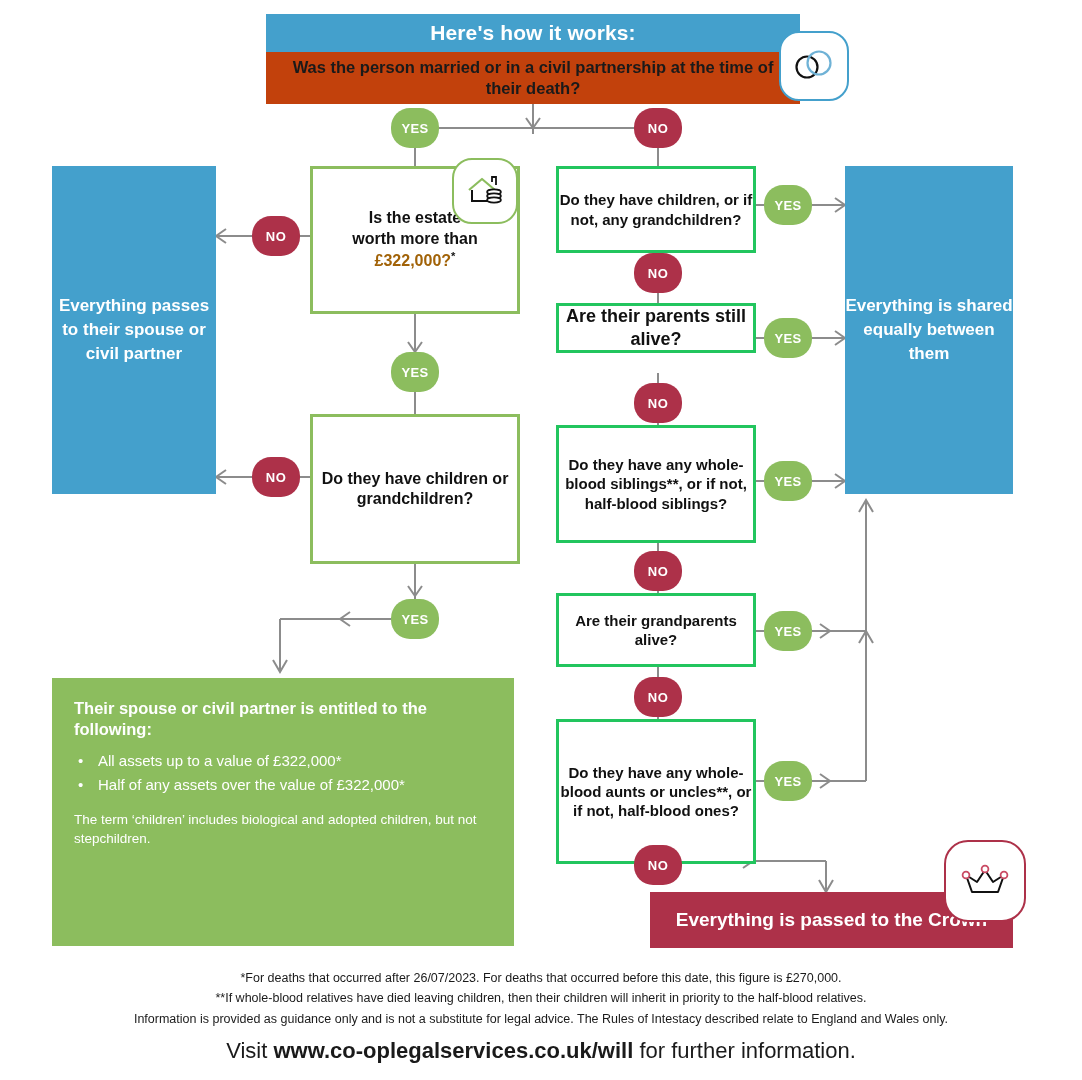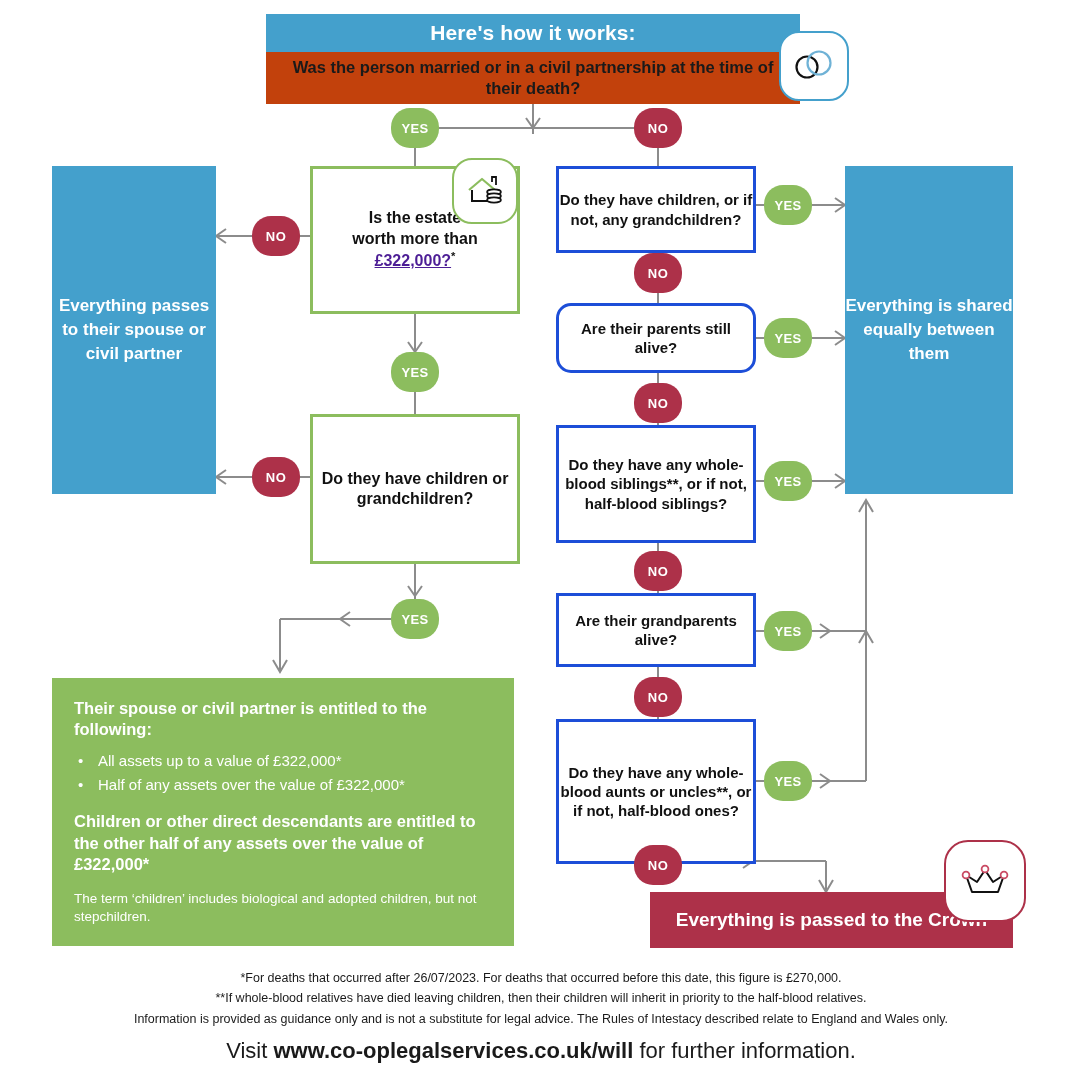--- a/index.html
+++ b/index.html
@@ -30,21 +30,21 @@
     display:flex;align-items:center;justify-content:center;
   }
 
   
   .qbox{
     position:absolute;background:#fff;box-sizing:border-box;
     display:flex;align-items:center;justify-content:center;text-align:center;
     font-weight:bold;color:#111;line-height:1.28;
   }
   .qbox.green{border:3px solid #8cbd5e;}
-  .qbox.red{border:3px solid #1d4ed8;}
+  .qbox.red{border:3px solid #22c55e;}
 
   
   .pill{
     position:absolute;display:flex;align-items:center;justify-content:center;
     color:#fff;font-weight:bold;font-size:13px;letter-spacing:.4px;
     border-radius:19px;width:48px;height:40px;
   }
   .pill.yes{background:#8cbd5e;}
   .pill.no{background:#ad3149;}
 
@@ -84,21 +84,21 @@
   
   .foot{
     position:absolute;left:0;top:968px;width:1082px;text-align:center;
     font-size:12.5px;color:#1a1a1a;line-height:1.62;
   }
   .visit{
     position:absolute;left:0;top:1038px;width:1082px;text-align:center;
     font-size:22px;color:#1a1a1a;
   }
   .visit b{font-weight:bold;}
-  .link{color:#4c1d95;text-decoration:underline;}
+  .link{color:#a16207;}
   sup{font-size:.7em;vertical-align:super;}
 </style>
 </head>
 <body>
 
 <div class="canvas">
 
   <svg class="lines" viewBox="0 0 1082 1080">
     <defs>
       <marker id="ah" markerWidth="12" markerHeight="12" refX="9" refY="6" orient="auto">
@@ -215,21 +215,21 @@
   <div class="pill yes" style="left:391px;top:352px;">YES</div>
 
   <div class="qbox green" style="left:310px;top:414px;width:210px;height:150px;font-size:16px;">Do they have children or grandchildren?</div>
   <div class="pill no" style="left:252px;top:457px;">NO</div>
   <div class="pill yes" style="left:391px;top:599px;">YES</div>
 
   <div class="qbox red" style="left:556px;top:166px;width:200px;height:87px;font-size:15px;">Do they have children, or if not, any grandchildren?</div>
   <div class="pill no" style="left:634px;top:253px;">NO</div>
   <div class="pill yes" style="left:764px;top:185px;">YES</div>
 
-  <div class="qbox red" style="left:556px;top:303px;width:200px;height:70px;font-size:15px;border-radius:15px;">Are their parents still alive?</div>
+  <div class="qbox red" style="left:556px;top:303px;width:200px;height:50px;font-size:18px;">Are their parents still alive?</div>
   <div class="pill no" style="left:634px;top:383px;">NO</div>
   <div class="pill yes" style="left:764px;top:318px;">YES</div>
 
   <div class="qbox red" style="left:556px;top:425px;width:200px;height:118px;font-size:15px;">Do they have any whole-blood siblings**, or if not, half-blood siblings?</div>
   <div class="pill no" style="left:634px;top:551px;">NO</div>
   <div class="pill yes" style="left:764px;top:461px;">YES</div>
 
   <div class="qbox red" style="left:556px;top:593px;width:200px;height:74px;font-size:15px;">Are their grandparents alive?</div>
   <div class="pill no" style="left:634px;top:677px;">NO</div>
   <div class="pill yes" style="left:764px;top:611px;">YES</div>
@@ -249,21 +249,20 @@
       <circle cx="26" cy="8" r="3.4" fill="#fff" stroke="#c94a63" stroke-width="1.8"></circle>
     </svg>
   </div>
 
   <div class="summary">
     <h3>Their spouse or civil partner is entitled to the following:</h3>
     <ul>
       <li>All assets up to a value of £322,000*</li>
       <li>Half of any assets over the value of £322,000*</li>
     </ul>
-    <h3>Children or other direct descendants are entitled to the other half of any assets over the value of £322,000*</h3>
     <div class="note">The term ‘children’ includes biological and adopted children, but not stepchildren.</div>
   </div>
 
   <div class="foot">
     <div>*For deaths that occurred after 26/07/2023. For deaths that occurred before this date, this figure is £270,000.</div>
     <div>**If whole-blood relatives have died leaving children, then their children will inherit in priority to the half-blood relatives.</div>
     <div>Information is provided as guidance only and is not a substitute for legal advice. The Rules of Intestacy described relate to England and Wales only.</div>
   </div>
   <div class="visit">
     <span>Visit </span><b>www.co-oplegalservices.co.uk/will</b><span> for further information.</span>

